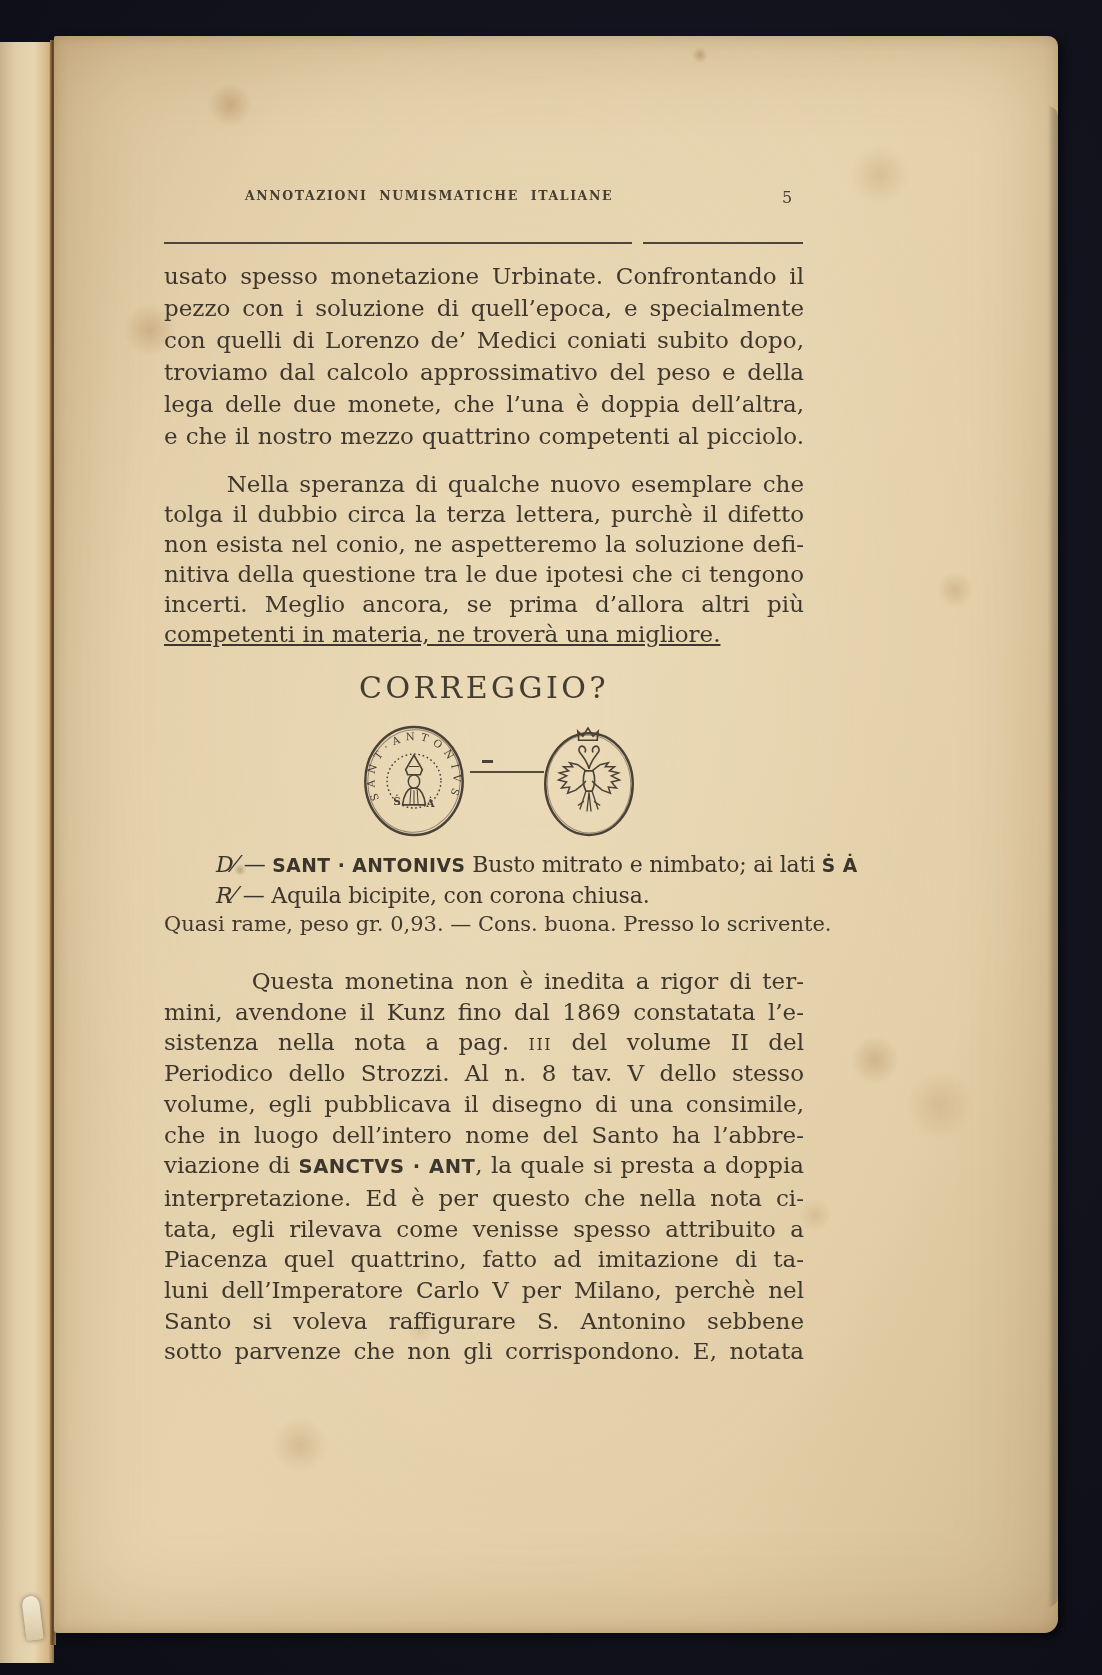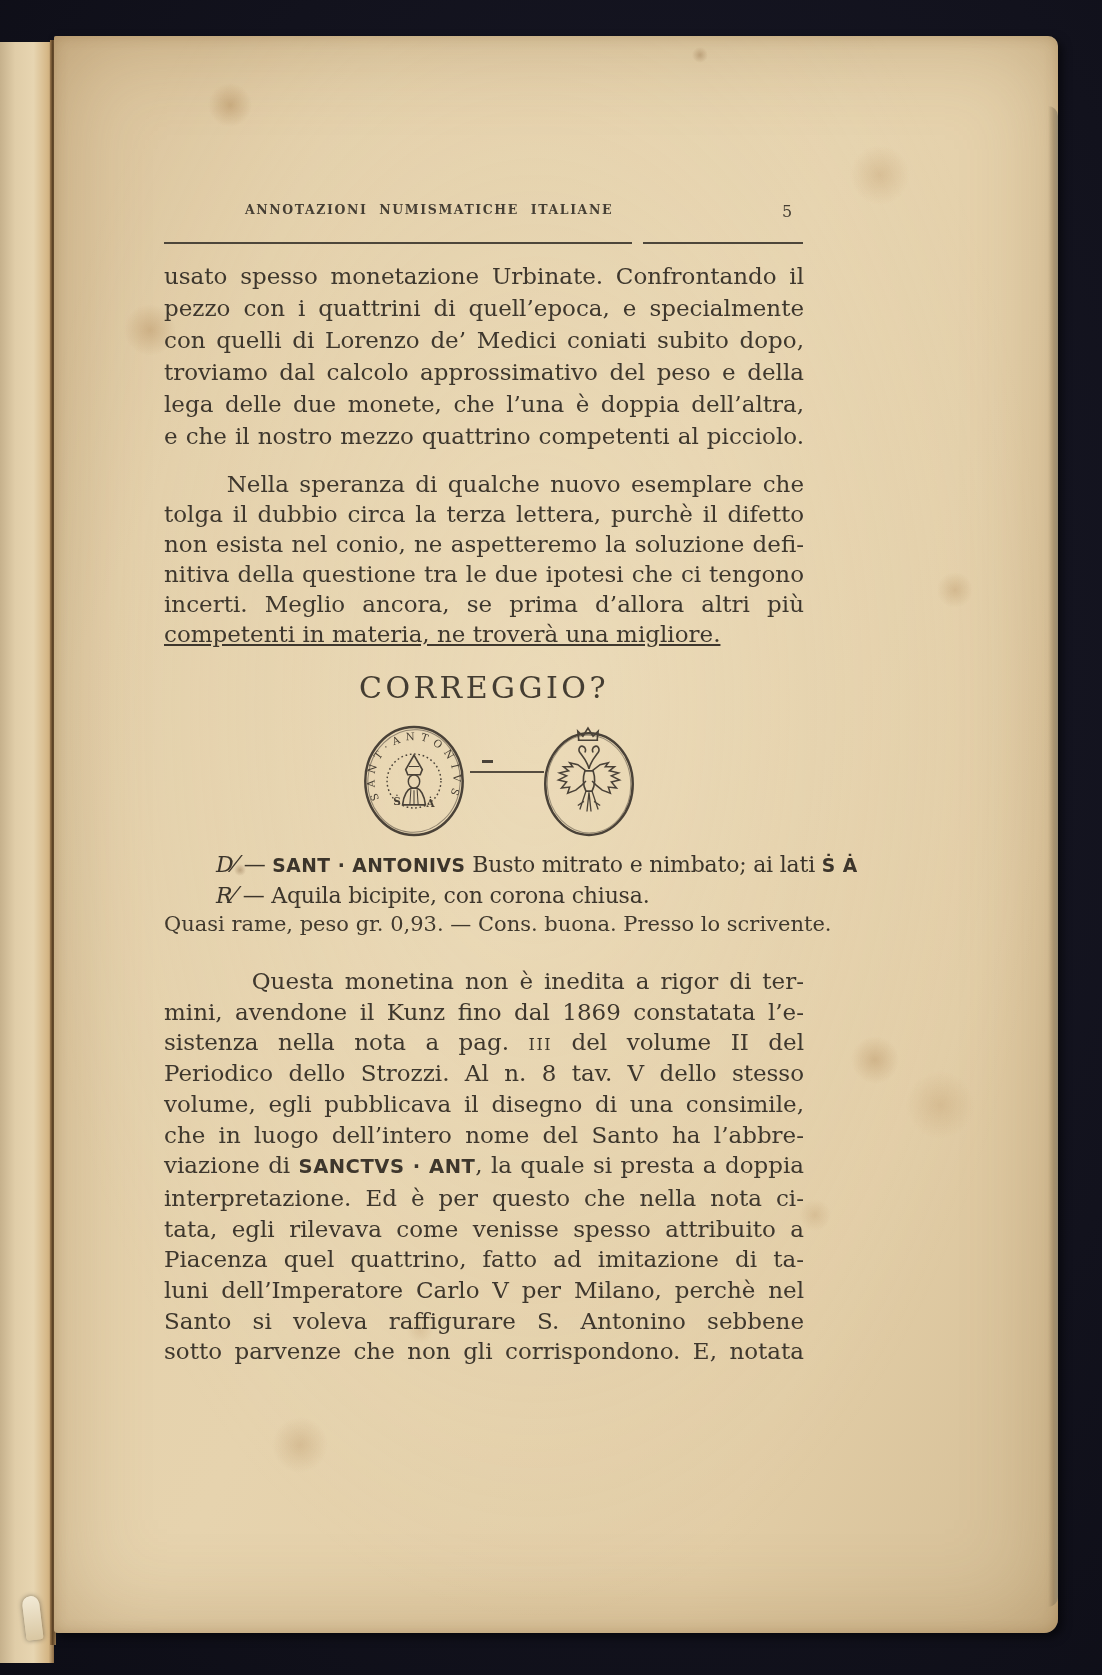--- a/index.html
+++ b/index.html
@@ -46,21 +46,21 @@
       radial-gradient(circle at 646px 19px, rgba(120,80,40,.30), rgba(120,80,40,0) 8px),
       radial-gradient(ellipse at 48% 42%, rgba(255,246,222,.22), rgba(255,246,222,0) 70%);
   }
   .right-edge{
     position:absolute;right:0;top:70px;bottom:26px;width:10px;
     background:linear-gradient(90deg, rgba(0,0,0,0) 0%, rgba(110,95,70,.35) 55%, #9a8d72 100%);
     border-radius:0 10px 10px 0;
   }
   
   .tx{position:absolute;left:110px;width:640px;color:#3e372d;}
-  .running-head{top:166px;height:22px;font-size:12.5px;font-weight:bold;letter-spacing:1.6px;color:#463f34;}
+  .running-head{top:152px;height:22px;font-size:12.5px;font-weight:bold;letter-spacing:1.6px;color:#463f34;}
   .rh-title{position:absolute;left:0;width:530px;text-align:center;word-spacing:6px;}
   .rh-num{position:absolute;left:618px;font-size:16px;font-weight:normal;letter-spacing:0;}
   .rule{top:206px;height:3px;}
   .rule span{position:absolute;top:0;height:2px;background:#4d463a;}
   .rule .r1{left:0;width:468px;}
   .rule .r2{left:479px;width:160px;}
   .body-par{font-size:23px;}
   .p1{top:224px;line-height:32px;}
   .p2{top:433px;line-height:30px;}
   .p3{top:930px;line-height:30.7px;}
@@ -96,21 +96,21 @@
     <div class="rh-num">5</div>
   </div>
 
   <div class="tx rule">
     <span class="r1"></span>
     <span class="r2"></span>
   </div>
 
   <div class="tx body-par p1">
       <div class="line">usato spesso monetazione Urbinate. Confrontando il</div>
-      <div class="line">pezzo con i quattrini di quell’epoca, e specialmente</div>
+      <div class="line">pezzo con i soluzione di quell’epoca, e specialmente</div>
       <div class="line">con quelli di Lorenzo de’ Medici coniati subito dopo,</div>
       <div class="line">troviamo dal calcolo approssimativo del peso e della</div>
       <div class="line">lega delle due monete, che l’una è doppia dell’altra,</div>
       <div class="line">e che il nostro mezzo quattrino competenti al picciolo.</div>
     </div>
   <div class="tx body-par p2">
       <div class="line">&nbsp;&nbsp;&nbsp;&nbsp;&nbsp;&nbsp;Nella speranza di qualche nuovo esemplare che</div>
       <div class="line">tolga il dubbio circa la terza lettera, purchè il difetto</div>
       <div class="line">non esista nel conio, ne aspetteremo la soluzione defi-</div>
       <div class="line">nitiva della questione tra le due ipotesi che ci tengono</div>

